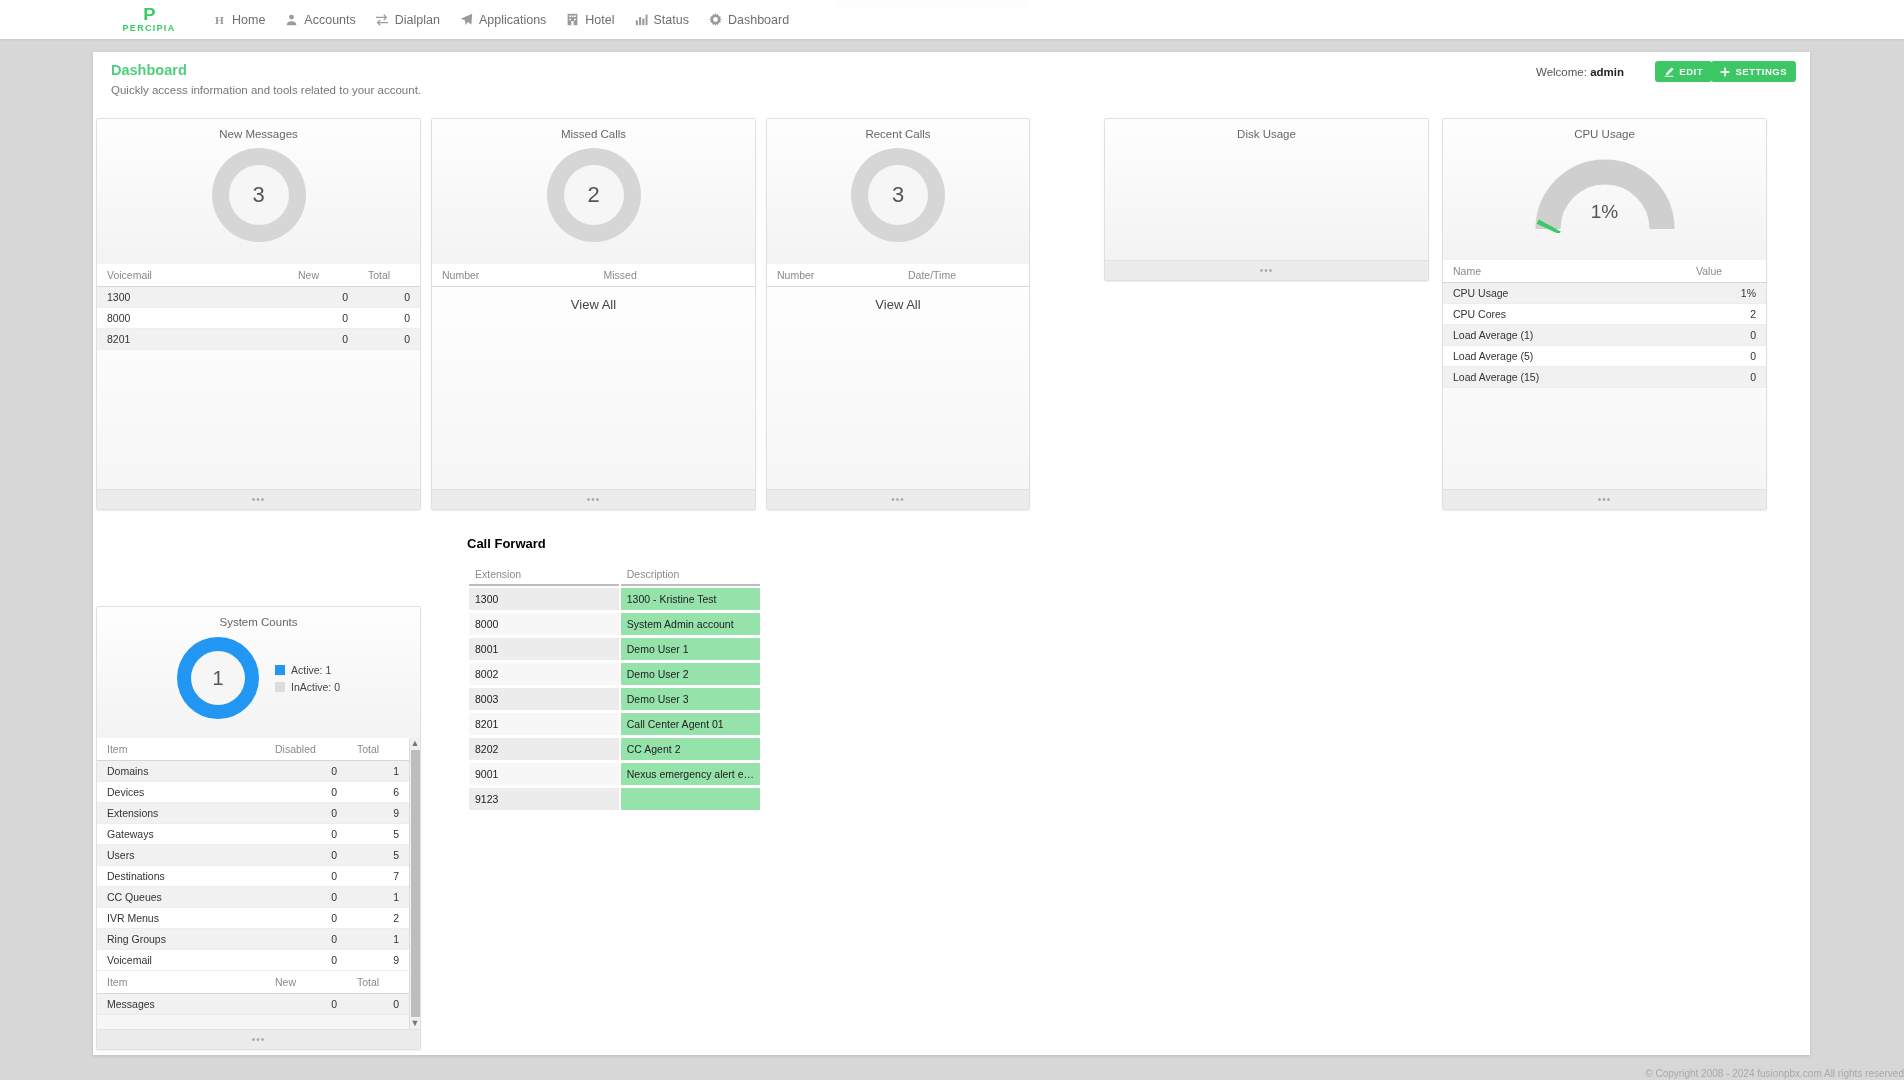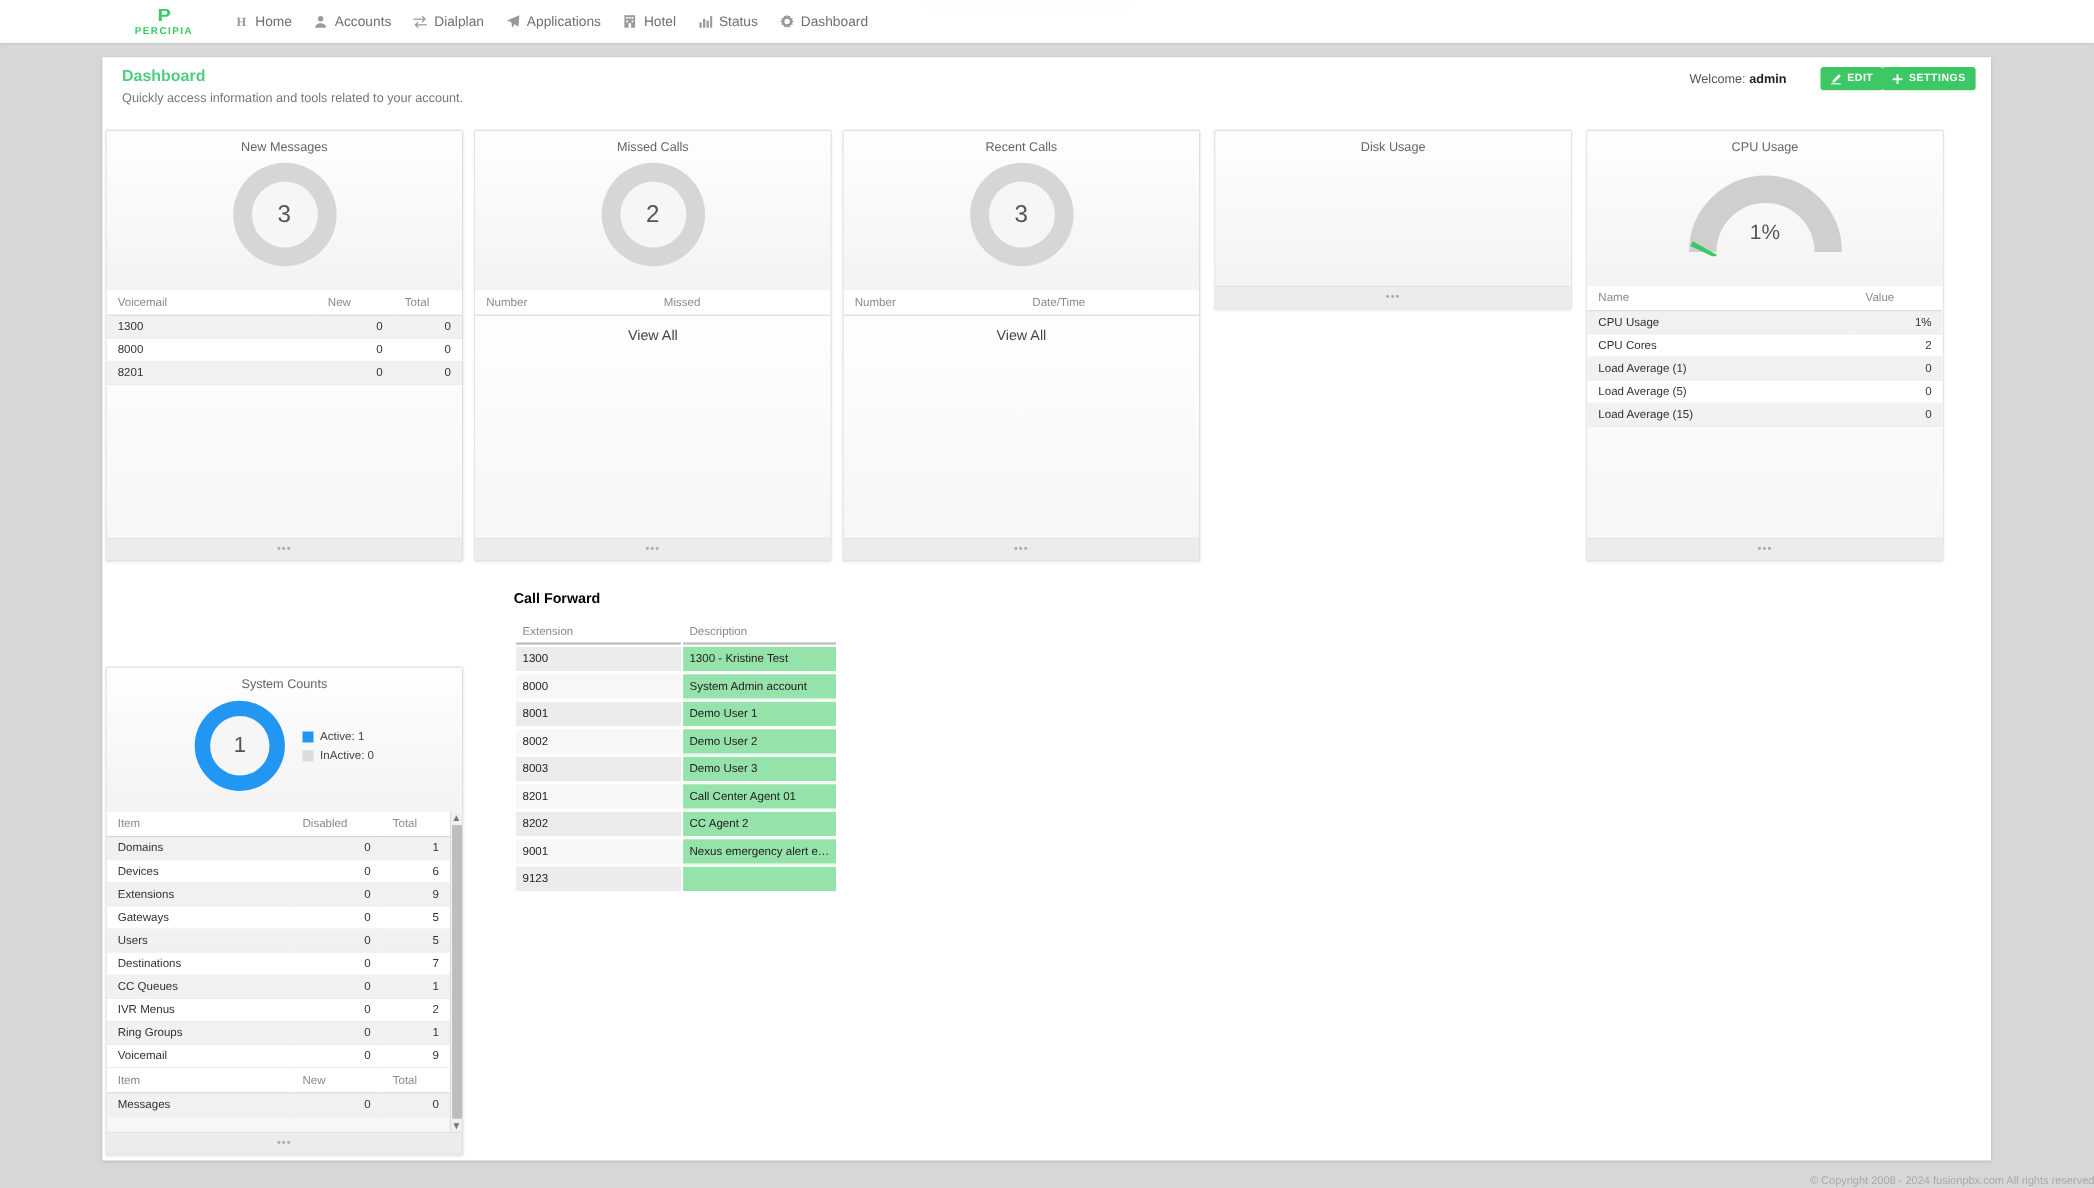--- a/index.html
+++ b/index.html
@@ -304,21 +304,21 @@
         </tr>
           </thead>
       </table>
       <div class="viewall">View All</div>
     </div>
     <div class="w-foot">
       <span class="dots">•••</span>
     </div>
   </div>
 
-  <div class="widget" style="left:673px; top:66px; width:325px; height:392px;">
+  <div class="widget" style="left:673px; top:66px; width:264px; height:392px;">
     <div class="w-top" style="height:145px;">
       <div class="w-title">Recent Calls</div>
       <div class="donut-wrap" style="height:110px;">
         <div class="donut" style="width:94px;height:94px;border-radius:50%;background:#d6d6d6;">
           <div style="position:absolute;inset:17px;background:#f6f6f6;border-radius:50%;"></div>
           <div class="num">3</div>
         </div>
       </div>
     </div>
     <div class="tbl-area">

